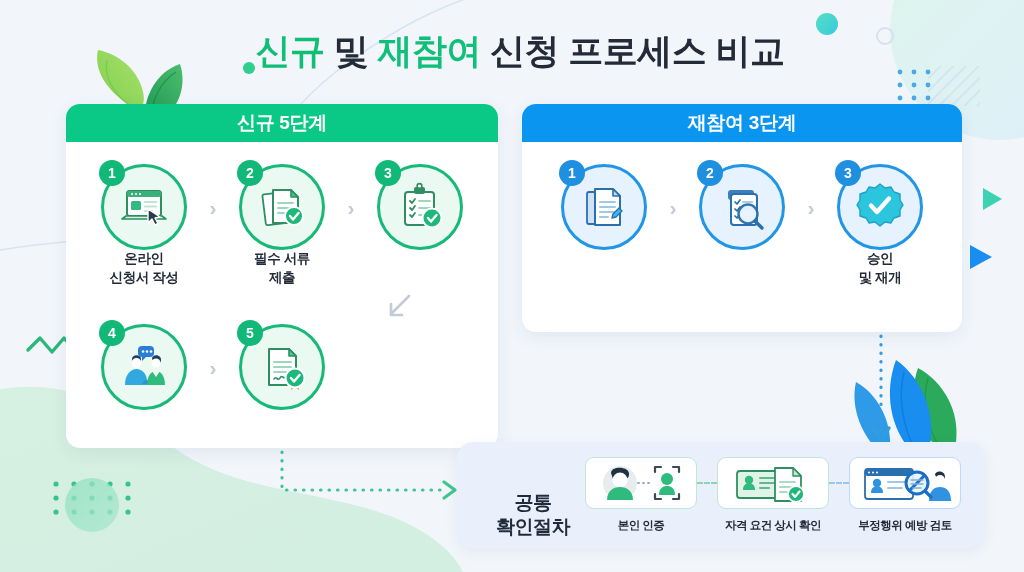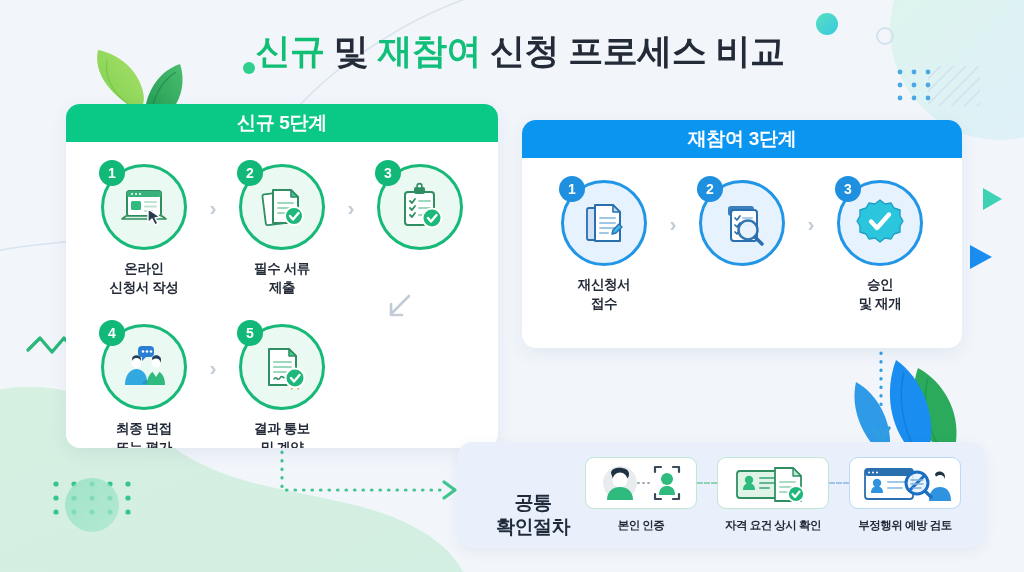--- a/index.html
+++ b/index.html
@@ -42,21 +42,21 @@
     height: 38px;
     display: flex; align-items: center; justify-content: center;
     color: #ffffff; font-size: 19px; font-weight: bold;
     letter-spacing: -0.3px;
   }
   .panel-body { position: relative; }
 
   #panel-new     { left: 66px;  top: 104px; width: 432px; height: 344px; }
   #panel-new .panel-head { background: #0ac885; }
 
-  #panel-re      { left: 522px; top: 120px; width: 440px; height: 228px; }
+  #panel-re      { left: 522px; top: 104px; width: 440px; height: 228px; }
   #panel-re .panel-head { background: #0a95f0; }
 
   
   .step-row {
     display: flex; align-items: flex-start; justify-content: center;
     position: absolute; left: 0; right: 0;
   }
   #new-row1 { top: 22px; }
   #new-row2 { top: 182px; }
   #re-row1  { top: 22px; }
@@ -80,21 +80,21 @@
     background: #11b877; color: #fff;
     font-size: 14px; font-weight: bold;
     display: flex; align-items: center; justify-content: center;
     z-index: 4;
   }
   .blue .badge { background: #1f8fe0; }
 
   .glyph { position: absolute; inset: 0; display: flex; align-items: center; justify-content: center; }
 
   .step-label {
-    margin-top: 10px;
+    margin-top: 0;
     font-size: 13.5px; font-weight: bold;
     color: #242b38; line-height: 1.38;
     letter-spacing: -0.4px;
     white-space: pre-line;
   }
 
   .chev {
     width: 26px; flex: 0 0 26px;
     margin-top: 32px;
     text-align: center;
@@ -398,22 +398,20 @@
                 <path d="M 11 48 C 11 36 18 32 22.5 32 C 27 32 33 36 33 44 L 33 48 Z" fill="#31a8e0"></path>
                 <path d="M 31 43 C 36 43 39 45 40 47 L 28 47 Z" fill="#2f93c9"></path>
                 <path d="M 38 22 C 38 17 47 17 47 23 C 47 26 45 28 42 28 Z" fill="#1f3d5c"></path>
                 <circle cx="42" cy="26" r="4.6" fill="#fff"></circle>
                 <path d="M 33 48 C 33 38 38 34 42 34 C 46 34 51 38 51 48 Z" fill="#2fbb7e"></path>
                 <path d="M 38 34 L 42 40 L 46 34" fill="#e9f7f0"></path>
               </svg>
             </div>
             <div class="badge">4</div>
           </div>
-          <div class="step-label">최종 면접
-또는 평가</div>
         </div>
 
         <div class="chev">›</div>
 
         <div class="step">
           <div class="step-art">
             <div class="ring"></div>
             <div class="glyph">
               <svg width="58" height="58" viewBox="0 0 58 58">
                 <path d="M 16 11 H 36 L 43 18 V 47 H 16 Z" fill="#fff" stroke="#2f8f62" stroke-width="2" stroke-linejoin="round"></path>
@@ -424,22 +422,20 @@
                   <line x1="21" y1="34" x2="33" y2="34"></line>
                 </g>
                 <path d="M 21 41 C 23 37 25 44 27 40 C 29 36 31 42 33 39" fill="none" stroke="#2f8f62" stroke-width="1.6" stroke-linecap="round"></path>
                 <path d="M 38 43 L 38 52 L 42 49 L 46 52 L 46 43 Z" fill="#e3a93c"></path>
                 <circle cx="42" cy="40" r="9.5" fill="#1db87a" stroke="#fff" stroke-width="2"></circle>
                 <path d="M 38 40 L 41 43.5 L 46.5 37" fill="none" stroke="#fff" stroke-width="2.4" stroke-linecap="round" stroke-linejoin="round"></path>
               </svg>
             </div>
             <div class="badge">5</div>
           </div>
-          <div class="step-label">결과 통보
-및 계약</div>
         </div>
 
         <div class="spacer"></div>
         <div class="step" style="visibility:hidden"></div>
       </div>
     </div>
   </div>
 
   <div class="panel" id="panel-re">
     <div class="panel-head">재참여 3단계</div>
@@ -458,22 +454,20 @@
                   <line x1="25" y1="24" x2="40" y2="24"></line>
                   <line x1="25" y1="29" x2="40" y2="29"></line>
                   <line x1="25" y1="34" x2="40" y2="34"></line>
                   <line x1="25" y1="39" x2="33" y2="39"></line>
                 </g>
                 <path d="M 38 36 L 44 30 L 47 33 L 41 39 L 37 40 Z" fill="#3fb7ea" stroke="#2a6fae" stroke-width="1.4" stroke-linejoin="round"></path>
               </svg>
             </div>
             <div class="badge">1</div>
           </div>
-          <div class="step-label">재신청서
-접수</div>
         </div>
 
         <div class="chev">›</div>
 
         <div class="step blue">
           <div class="step-art">
             <div class="ring"></div>
             <div class="glyph">
               <svg width="58" height="58" viewBox="0 0 58 58">
                 <rect x="15" y="12" width="26" height="10" rx="3" fill="#3c7fbd"></rect>

